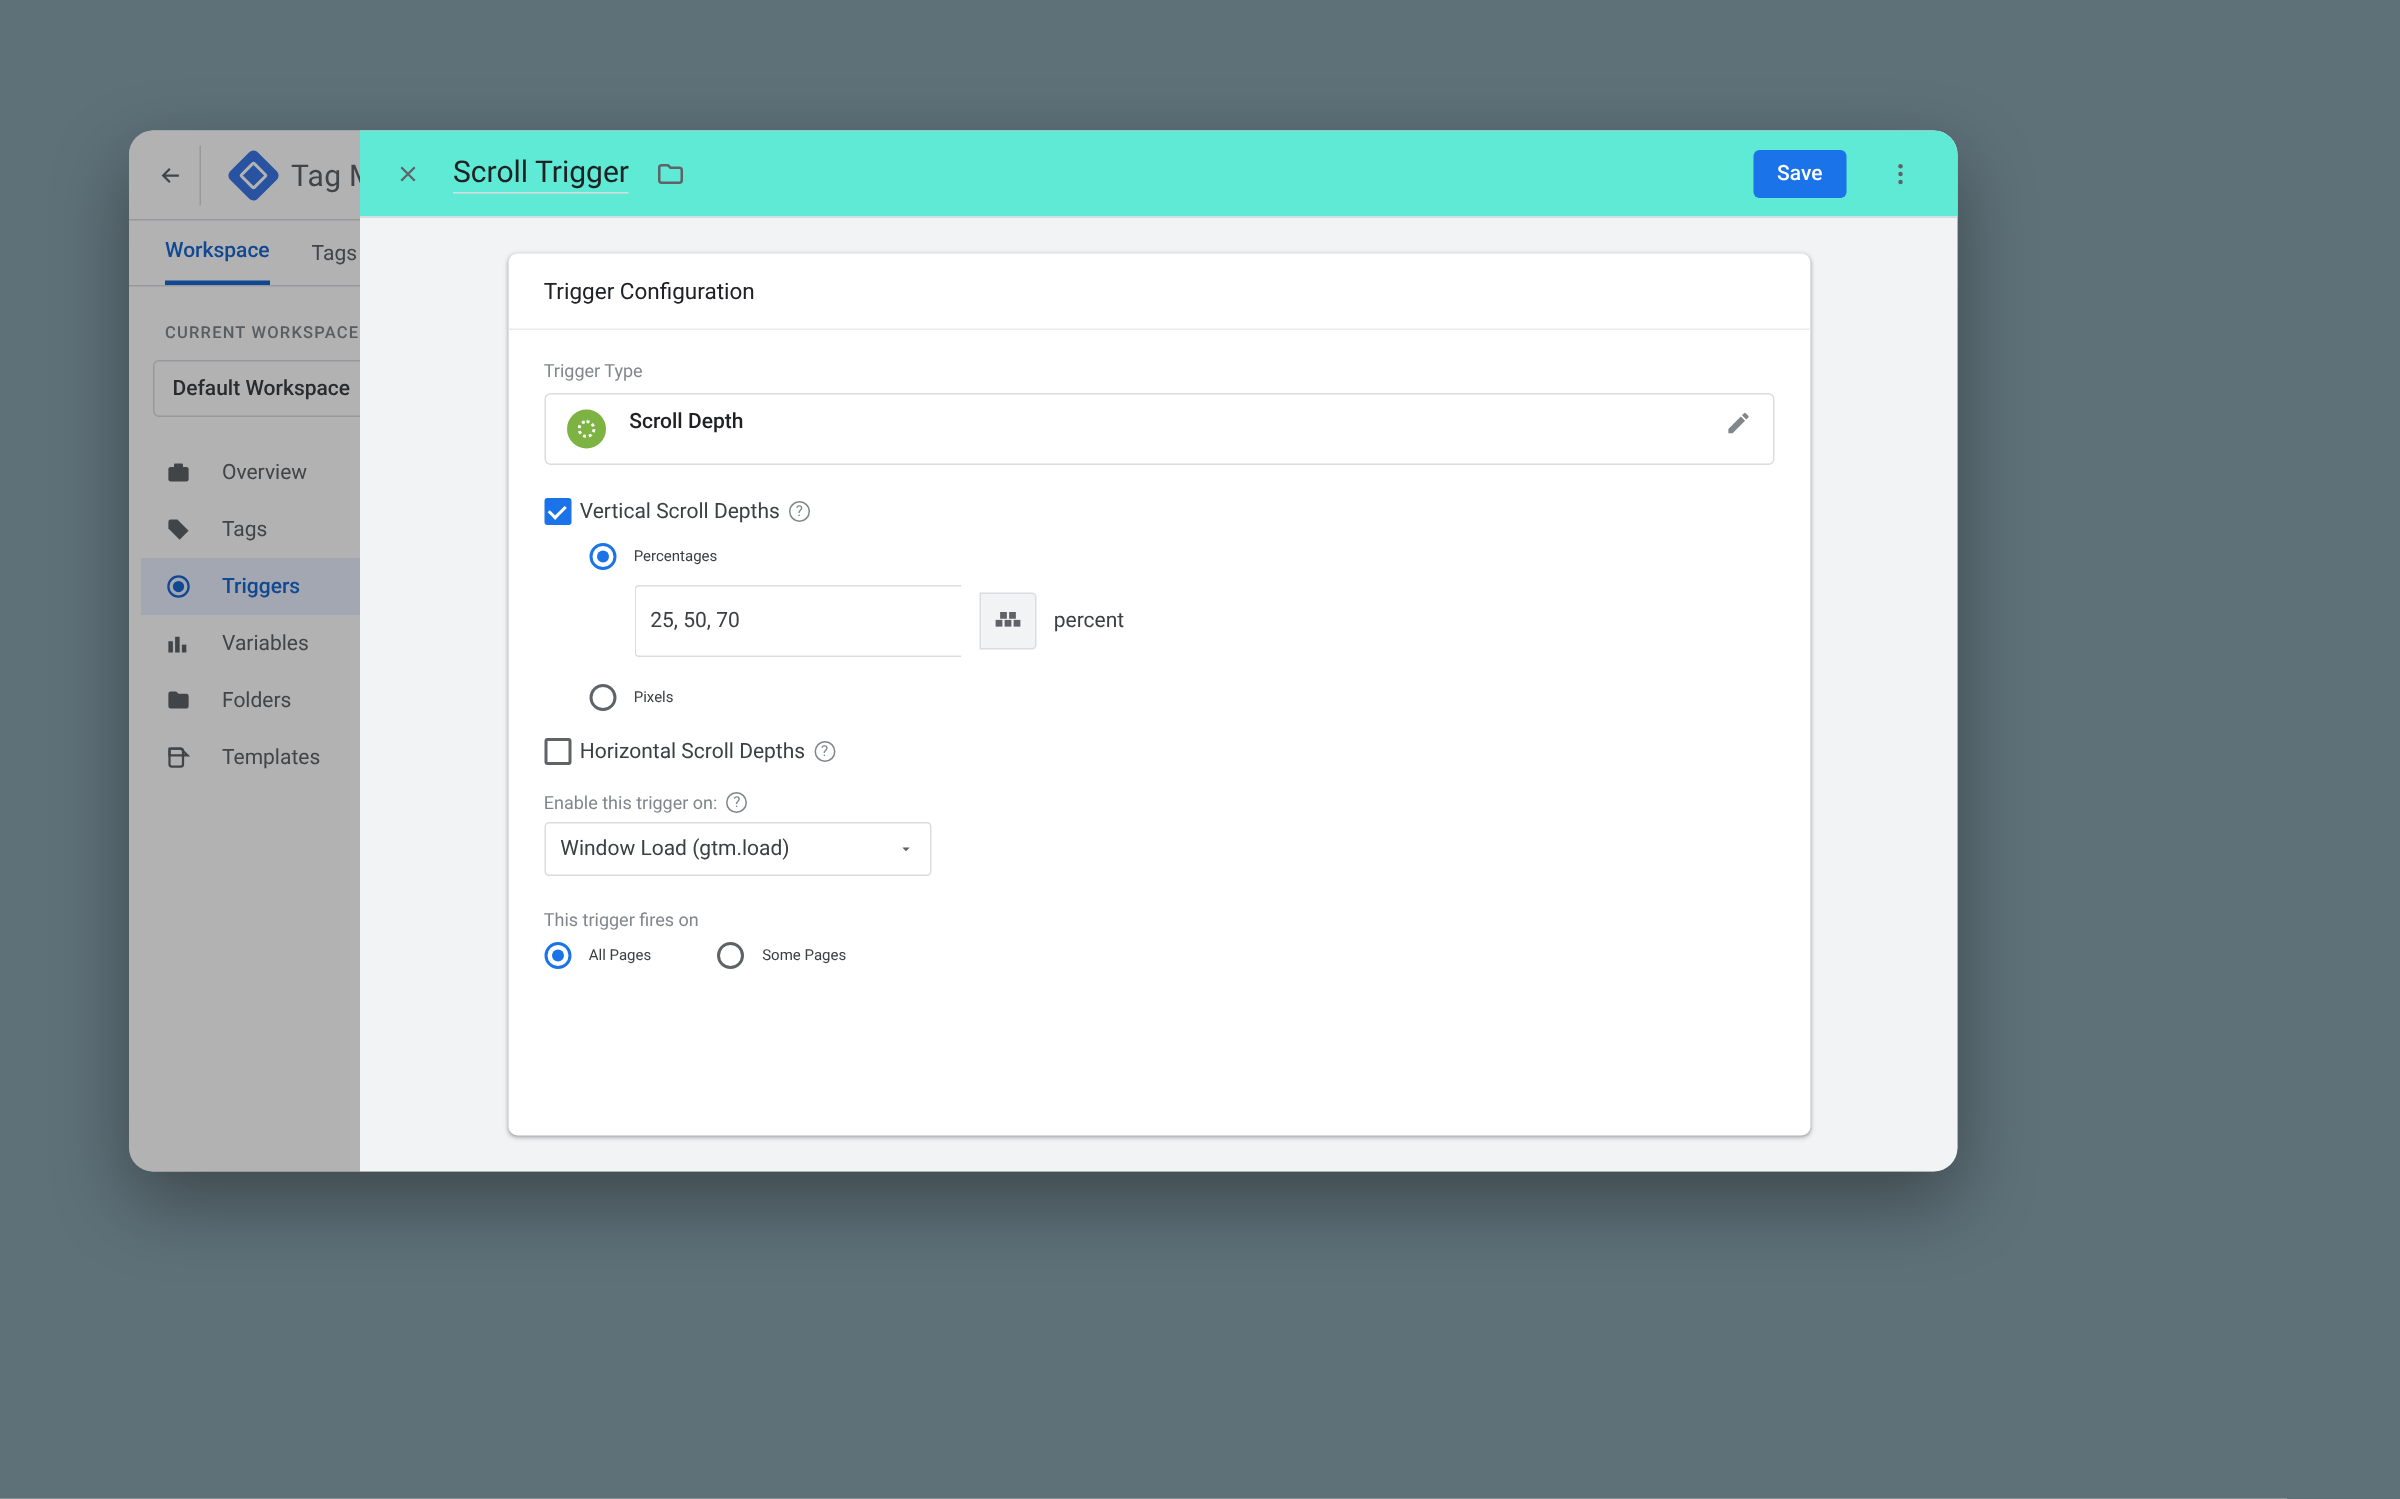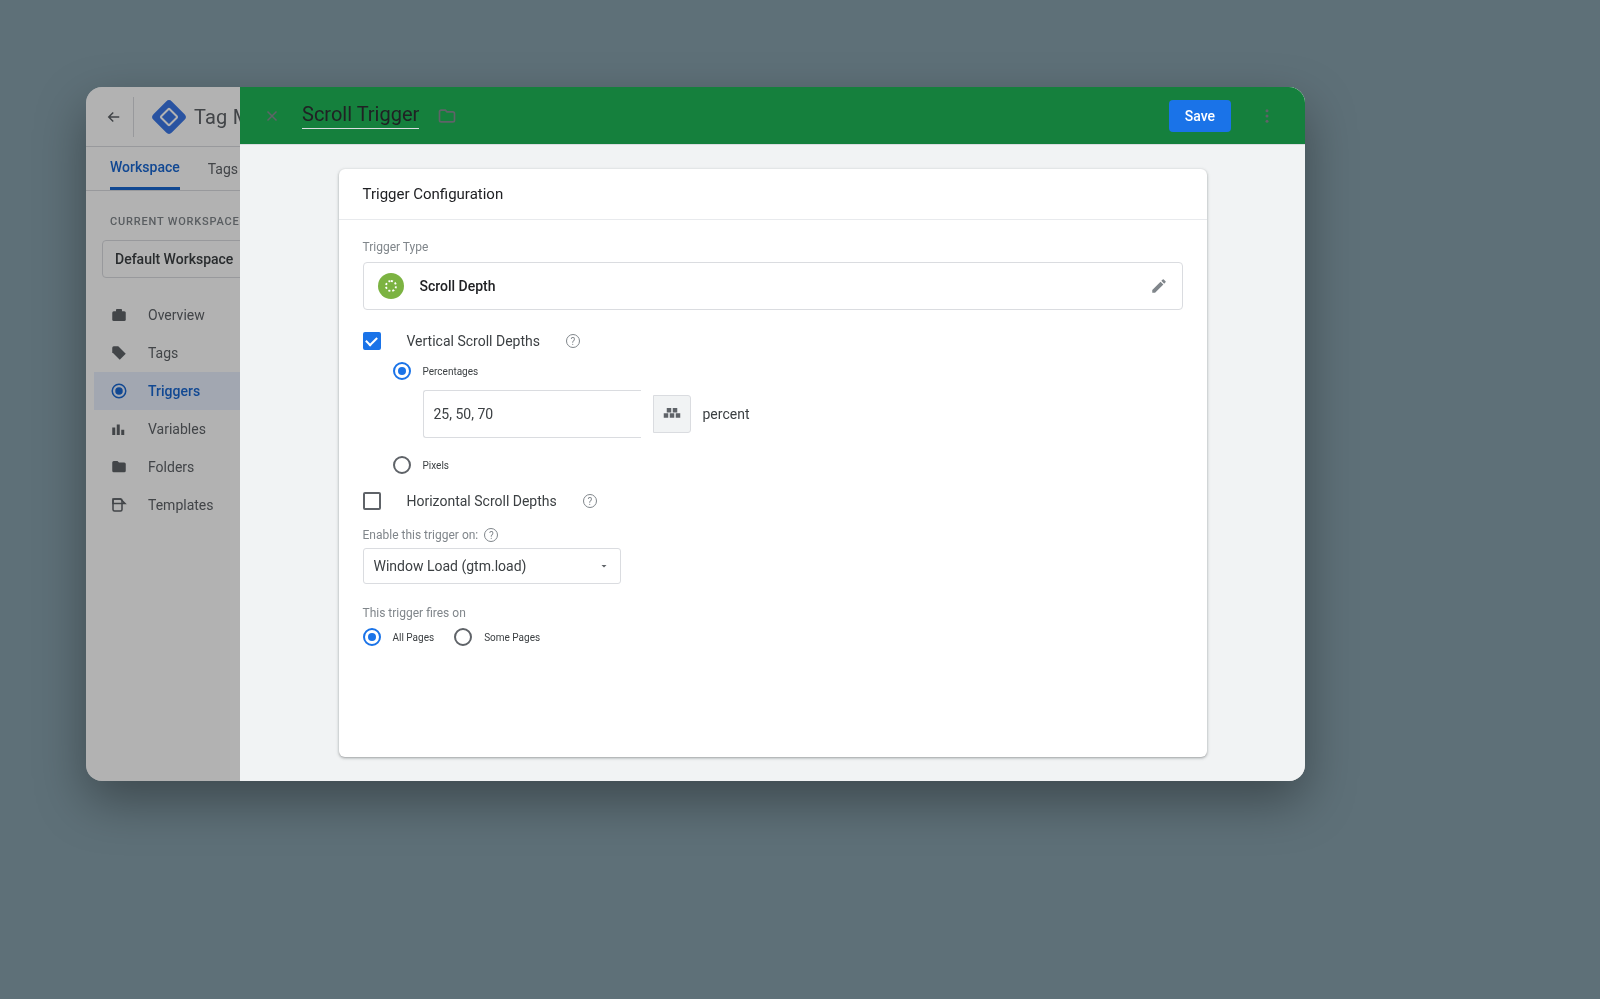--- a/index.html
+++ b/index.html
@@ -79,21 +79,21 @@
 
 
 .panel {
   position:absolute;
   left: 154px; top: 0; right: 0; bottom: 0;
   background: #f1f3f4;
   display:flex; flex-direction:column;
 }
 .panel-header {
   height: 58px;
-  background: #15803d;
+  background: #5eead4;
   border-bottom: 1px solid #dadce0;
   display:flex; align-items:center;
   padding: 0 20px;
   gap: 18px;
 }
 .close-btn { width:24px; height:24px; display:flex; align-items:center; justify-content:center; color:#5f6368; cursor:pointer;}
 .title-input {
   font-size: 20px; color:#202124;
   border:none; border-bottom:1px solid #dadce0;
   padding-bottom:2px;
@@ -124,37 +124,37 @@
   padding: 16px 24px;
   font-size: 15px; color:#202124;
   border-bottom: 1px solid #e8eaed;
 }
 .card-body { padding: 20px 24px; }
 
 .field-label { font-size:12px; color:#80868b; margin-bottom:8px; }
 .trigger-type-row {
   border:1px solid #dadce0; border-radius:4px;
   padding: 10px 14px;
-  display:flex; align-items:center; gap:16px;
+  display:flex; gap:16px;
   margin-bottom: 22px;
 }
 .tt-icon {
   width:26px; height:26px; border-radius:50%;
   background:#7cb342;
   display:flex; align-items:center; justify-content:center;
 }
 .tt-icon-inner {
   width:12px; height:12px; border-radius:50%;
   background:transparent; border:2px dotted #fff;
   position:relative;
 }
 .tt-name { font-size:14px; color:#202124; font-weight:500; flex:1; }
 .edit-icon { color:#80868b; }
 
-.chk-row { display:flex; align-items:center; gap:26px; font-size:14px; color:#3c4043; margin-bottom:12px; }
+.chk-row { display:flex; align-items:center; gap:6px; font-size:14px; color:#3c4043; margin-bottom:12px; }
 .checkbox {
   width:18px; height:18px; border:2px solid #5f6368; border-radius:2px;
   display:flex; align-items:center; justify-content:center;
 }
 .checkbox.checked { background:#1a73e8; border-color:#1a73e8; }
 .checkbox.checked::after {
   content:''; width:5px; height:9px;
   border: solid #fff; border-width: 0 2px 2px 0;
   transform: rotate(45deg) translate(-1px,-1px);
 }
@@ -188,21 +188,21 @@
 .select-label-row { display:flex; align-items:center; gap:6px; margin-bottom:6px; }
 .select-box {
   width:258px; height:36px;
   border:1px solid #dadce0; border-radius:3px;
   display:flex; align-items:center; justify-content:space-between;
   padding: 0 10px; font-size:14px; color:#3c4043;
   margin-bottom:22px;
 }
 .chev { color:#5f6368; }
 
-.fires-row { display:flex; align-items:flex-end; gap:20px; }
+.fires-row { display:flex; align-items:flex-end; gap:44px; }
 
 svg { display:block; }
 </style>
 </head>
 <body>
 
 <div class="app-frame">
 
   <div class="bg-header">
     <div class="back-arrow">

